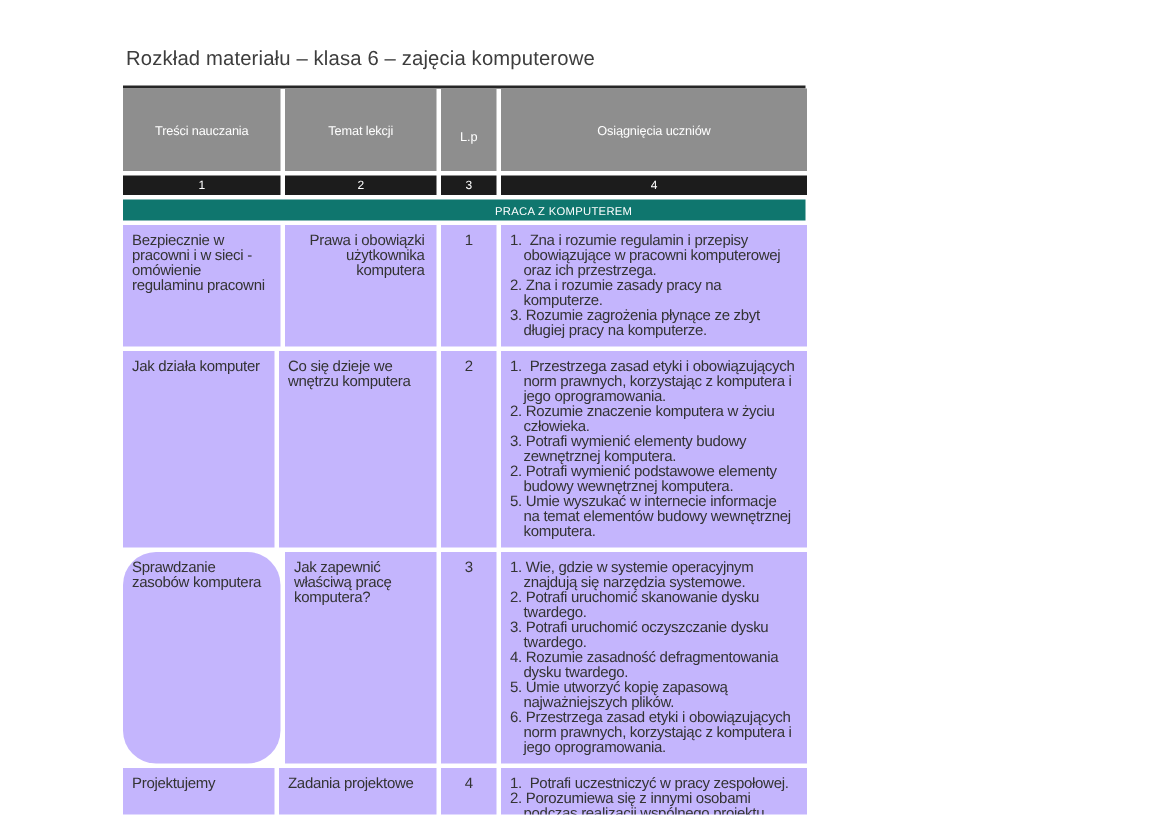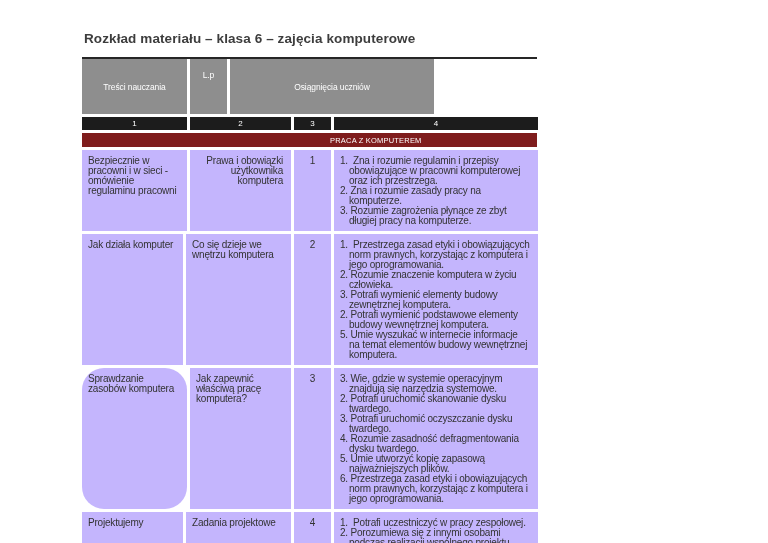--- a/index.html
+++ b/index.html
@@ -13,21 +13,21 @@
     overflow: hidden;
     position: relative;
     font-family: "Liberation Sans", "DejaVu Sans", sans-serif;
     color: #333333;
   }
   .title {
     position: absolute;
     left: 84px;
     top: 31px;
     font-size: 13.5px;
-    font-weight: bold;
+    font-weight: normal;
     color: #3d3d3d;
     margin: 0;
     letter-spacing: 0.1px;
   }
   .table {
     position: absolute;
     left: 82px;
     top: 57px;
     width: 455px;
     border-top: 2px solid #262626;
@@ -50,38 +50,38 @@
     color: #ffffff;
     height: 55px;
     display: flex;
     align-items: center;
     justify-content: center;
     font-size: 8.5px;
     letter-spacing: -0.1px;
   }
   .header-row .c3 {
     align-items: flex-start;
-    padding-top: 11px;
+    padding-top: 27px;
   }
 
   
   .numbers-row .cell {
     background: #1c1c1c;
     color: #ffffff;
     height: 13px;
     display: flex;
     align-items: center;
     justify-content: center;
     font-size: 8px;
   }
 
   
   .section-row {
     margin-top: 3px;
-    background: #7f1d1d;
+    background: #0f766e;
     color: #ffffff;
     height: 14px;
     display: flex;
     align-items: center;
     font-size: 7.5px;
     letter-spacing: 0.2px;
   }
   .section-row .section-label { padding-left: 248px; }
 
   
@@ -104,20 +104,21 @@
   }
 </style>
 </head>
 <body>
 
 <h1 class="title">Rozkład materiału – klasa 6 – zajęcia komputerowe</h1>
 
 <div class="table">
   <div class="row header-row">
     <div class="cell c1">Treści nauczania</div>
+    <div class="cell c2">Temat lekcji</div>
     <div class="cell c3">L.p</div>
     <div class="cell c4">Osiągnięcia uczniów</div>
   </div>
   <div class="row numbers-row">
     <div class="cell c1">1</div>
     <div class="cell c2">2</div>
     <div class="cell c3">3</div>
     <div class="cell c4">4</div>
   </div>
   <div class="section-row">
@@ -144,21 +145,21 @@
           <div class="ach">3. Potrafi wymienić elementy budowy zewnętrznej komputera.</div>
           <div class="ach">2. Potrafi wymienić podstawowe elementy budowy wewnętrznej komputera.</div>
           <div class="ach">5. Umie wyszukać w internecie informacje na temat elementów budowy wewnętrznej komputera.</div>
         </div>
       </div>
       <div class="row body-row">
         <div class="cell c1" style="min-height: 106px; border-radius: 22px;">Sprawdzanie zasobów komputera</div>
         <div class="cell c2" style="min-height: 106px;">Jak zapewnić właściwą pracę komputera?</div>
         <div class="cell c3" style="min-height: 106px;">3</div>
         <div class="cell c4" style="min-height: 106px;">
-          <div class="ach">3. Wie, gdzie w systemie operacyjnym znajdują się narzędzia systemowe.</div>
+          <div class="ach">1. Wie, gdzie w systemie operacyjnym znajdują się narzędzia systemowe.</div>
           <div class="ach">2. Potrafi uruchomić skanowanie dysku twardego.</div>
           <div class="ach">3. Potrafi uruchomić oczyszczanie dysku twardego.</div>
           <div class="ach">4. Rozumie zasadność defragmentowania dysku twardego.</div>
           <div class="ach">5. Umie utworzyć kopię zapasową najważniejszych plików.</div>
           <div class="ach">6. Przestrzega zasad etyki i obowiązujących norm prawnych, korzystając z komputera i jego oprogramowania.</div>
         </div>
       </div>
       <div class="row body-row">
         <div class="cell c2" style="min-height: 65px;">Projektujemy</div>
         <div class="cell c1" style="min-height: 65px;">Zadania projektowe</div>

